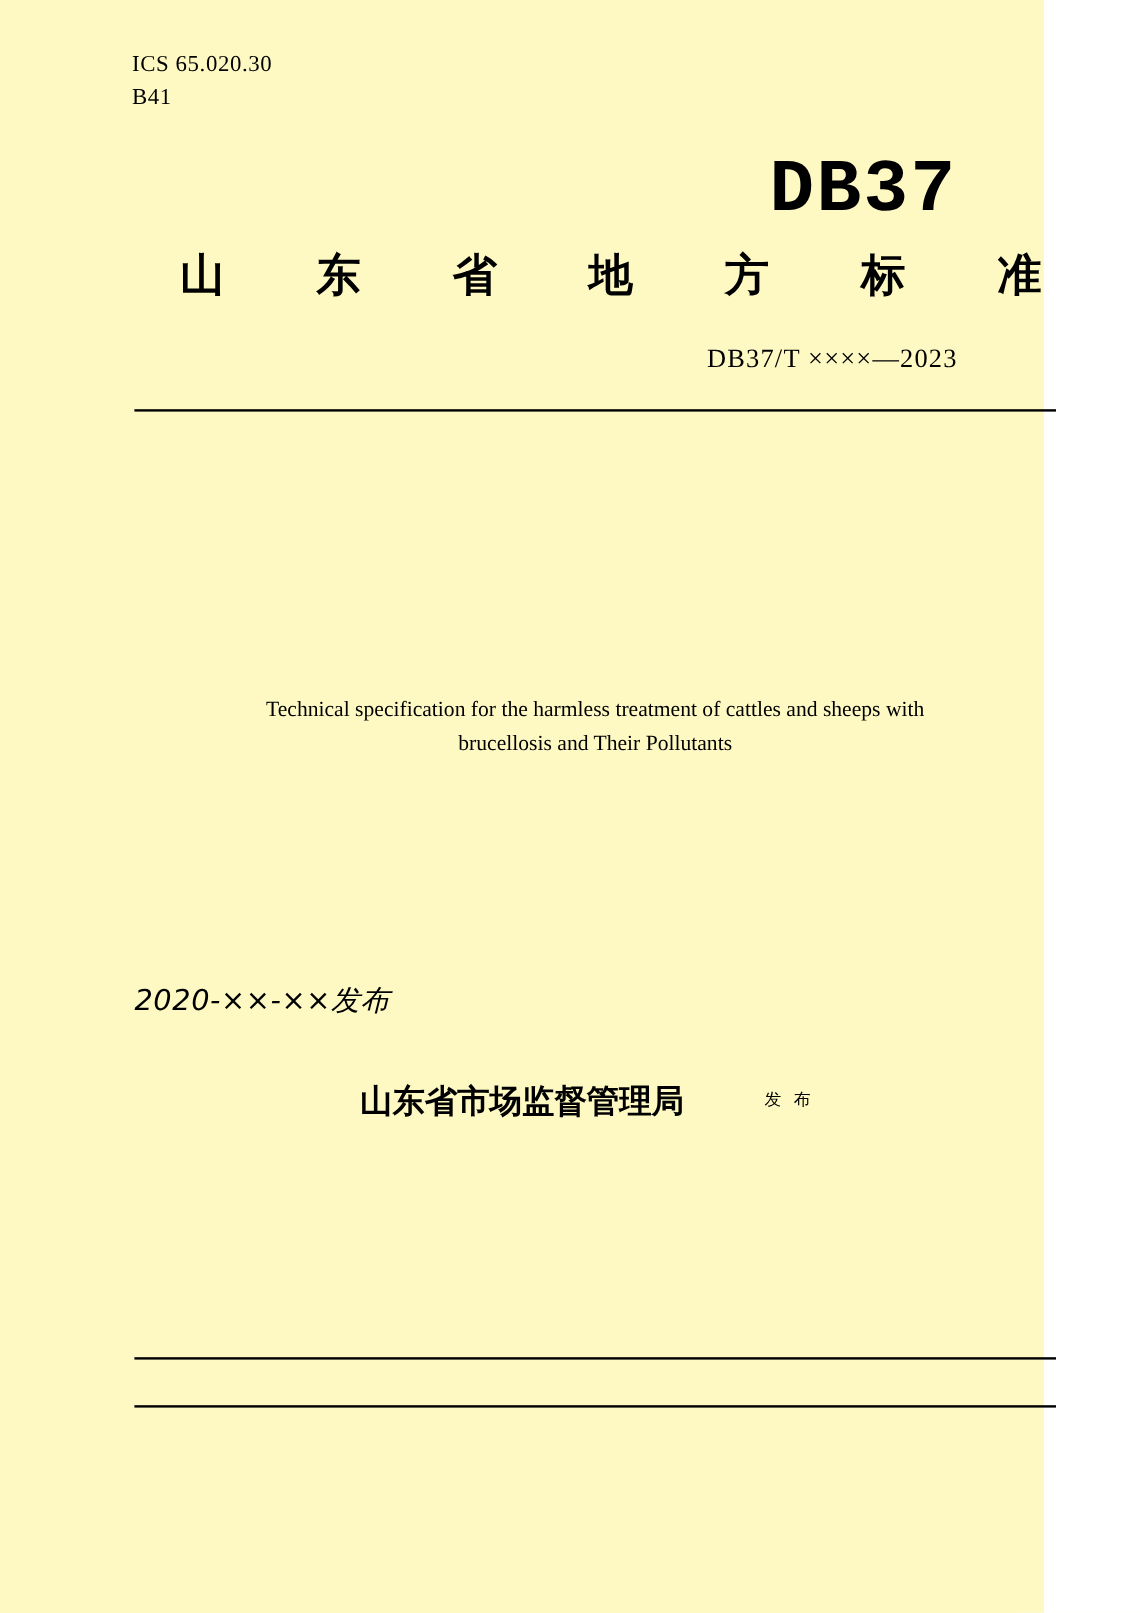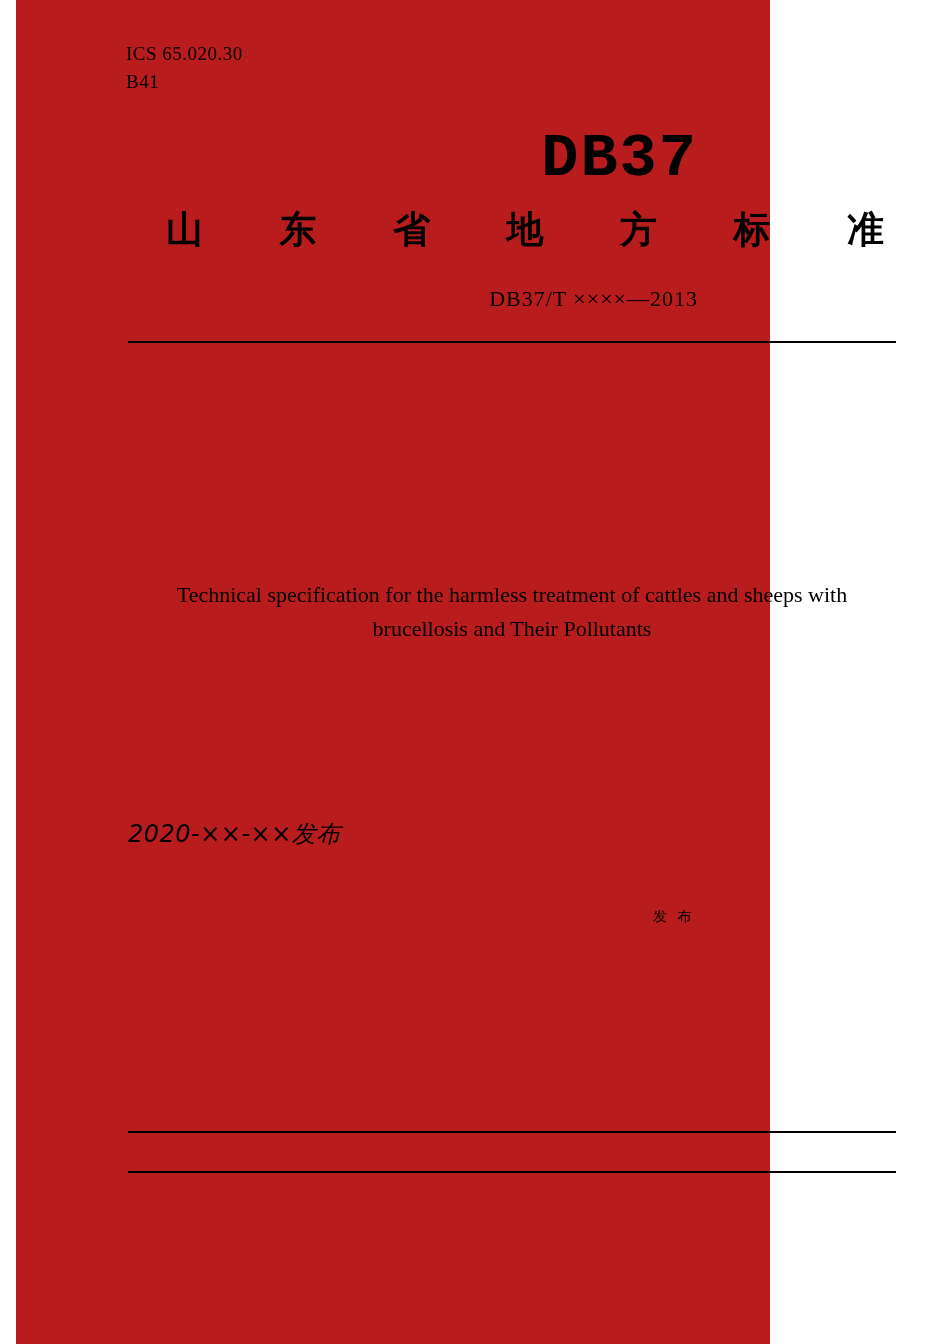--- a/index.html
+++ b/index.html
@@ -10,24 +10,24 @@
   body {
     width: 950px;
     height: 1344px;
     position: relative;
     font-family: "Liberation Serif", serif;
     color: #000000;
     overflow: hidden;
   }
   .page {
     position: absolute;
-    left: 16px; top: 0;
-    width: 754px;
+    left: 0; top: 0;
+    width: 870px;
     height: 1344px;
-    background: #b91c1c;
+    background: #fef9c3;
   }
 
   
   .ics-block {
     position: absolute;
     left: 110px;
     top: 40px;
     font-family: "Liberation Serif", serif;
     font-size: 19px;
     line-height: 1.45;
@@ -98,21 +98,21 @@
   }
 
   
   .doc-title-en {
     position: absolute;
     left: 140px;
     top: 578px;
     width: 712px;
     text-align: center;
     font-family: "Liberation Serif", serif;
-    font-size: 22px;
+    font-size: 18px;
     line-height: 1.55;
   }
 
   
   .issue-date {
     position: absolute;
     left: 112px;
     top: 818px;
     font-family: "DejaVu Sans", sans-serif;
     font-size: 24px;
@@ -163,31 +163,32 @@
   <div class="cn-title">
     <span>山</span>
     <span>东</span>
     <span>省</span>
     <span>地</span>
     <span>方</span>
     <span>标</span>
     <span>准</span>
   </div>
 
-  <div class="std-no">DB37/T ××××—2013</div>
+  <div class="std-no">DB37/T ××××—2023</div>
 
   <div class="rule rule-top"></div>
 
   <div class="doc-title">
   </div>
 
   <div class="doc-title-en">
     <div>Technical specification for the harmless treatment of cattles and sheeps with</div>
     <div>brucellosis and Their Pollutants</div>
   </div>
 
   <div class="issue-date">2020-××-××发布</div>
+  <div class="issuer">山东省市场监督管理局</div>
   <div class="issuer-tag">发 布</div>
 
   <div class="rule rule-bot1"></div>
   <div class="rule rule-bot2"></div>
 
 </div>
 
 </body></html>

